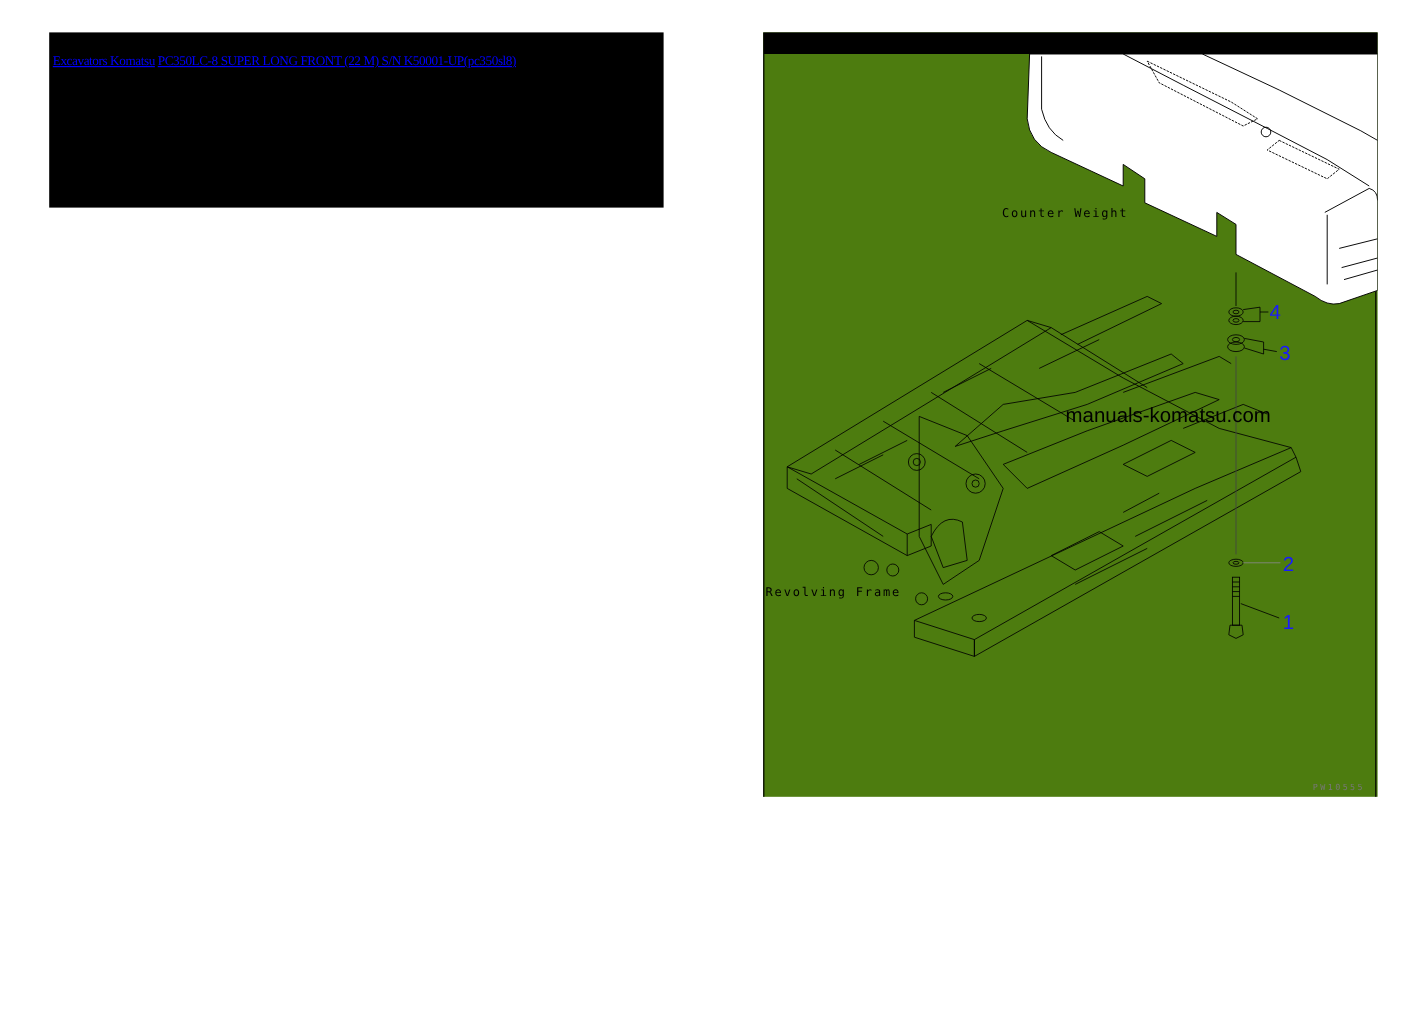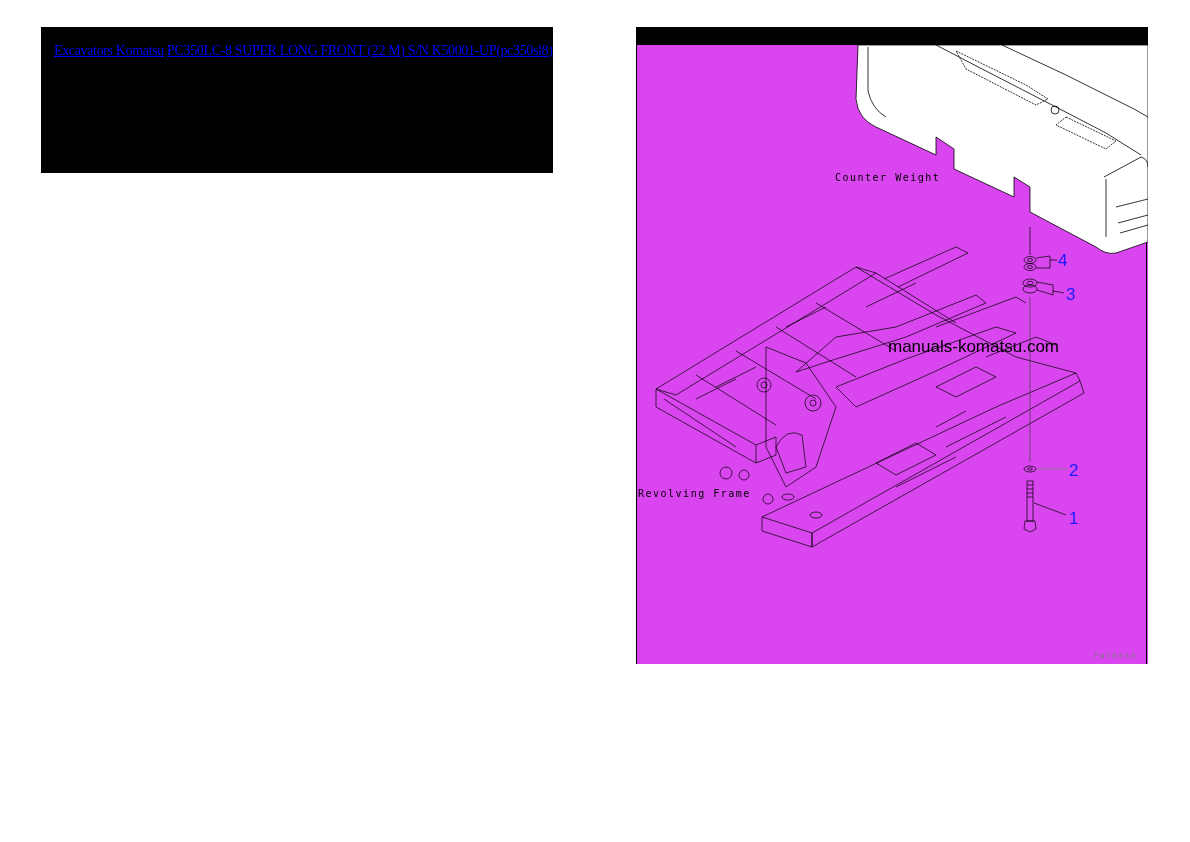--- a/index.html
+++ b/index.html
@@ -2,27 +2,27 @@
 <html><head>
   <meta charset="utf-8">
   <style>
     html, body { margin: 0; padding: 0; background: #ffffff; }
     body { width: 1190px; height: 842px; position: relative; overflow: hidden; font-family: "Liberation Serif", serif; }
     .header-box {
       position: absolute; left: 41px; top: 27px; width: 512px; height: 146px;
       background: #000000;
     }
     .header-links {
-      position: absolute; left: 13px; top: 18px; font-size: 14px; line-height: 12px;
+      position: absolute; left: 3px; top: 18px; font-size: 11px; line-height: 12px;
       letter-spacing: -0.35px; white-space: nowrap;
     }
     .header-links a { color: #0000ff; text-decoration: underline; }
     .figure {
       position: absolute; left: 636px; top: 27px; width: 512px; height: 637px;
-      background: #d946ef;
+      background: #4d7c0f;
     }
     .figure-bar { position: absolute; left: 0; top: 0; width: 512px; height: 18px; background: #000; }
     .figure-border-l { position: absolute; left: 0; top: 18px; width: 1px; height: 619px; background: #000; }
     .figure-border-r { position: absolute; right: 1px; top: 18px; width: 1px; height: 619px; background: #000; }
     .drawing { position: absolute; left: 0; top: 0; }
     .label-text { font-family: "DejaVu Sans Mono", monospace; font-size: 10px; fill: #000; letter-spacing: 1.5px; }
     .callout { font-family: "Liberation Sans", sans-serif; font-size: 17px; fill: #1a1aff; }
     .watermark { font-family: "Liberation Sans", sans-serif; font-size: 17px; fill: #000; }
     .figno { font-family: "DejaVu Sans Mono", monospace; font-size: 7px; fill: #777; letter-spacing: 2px; }
   </style>

